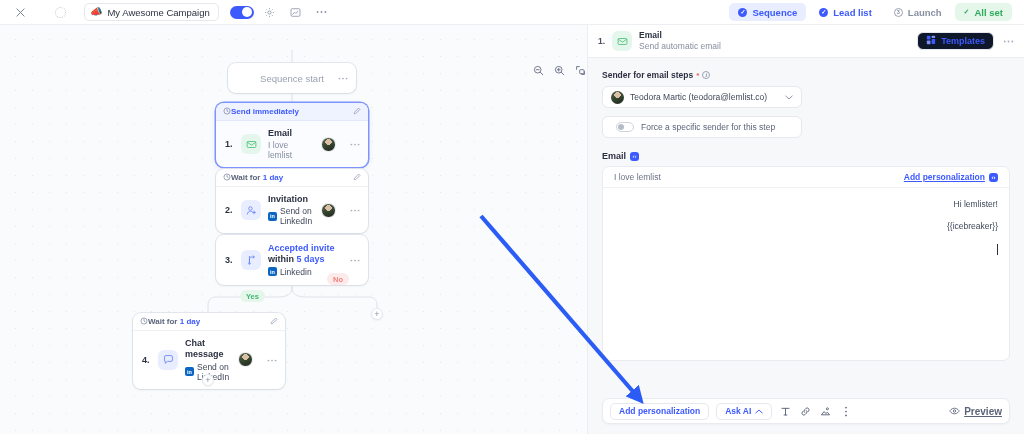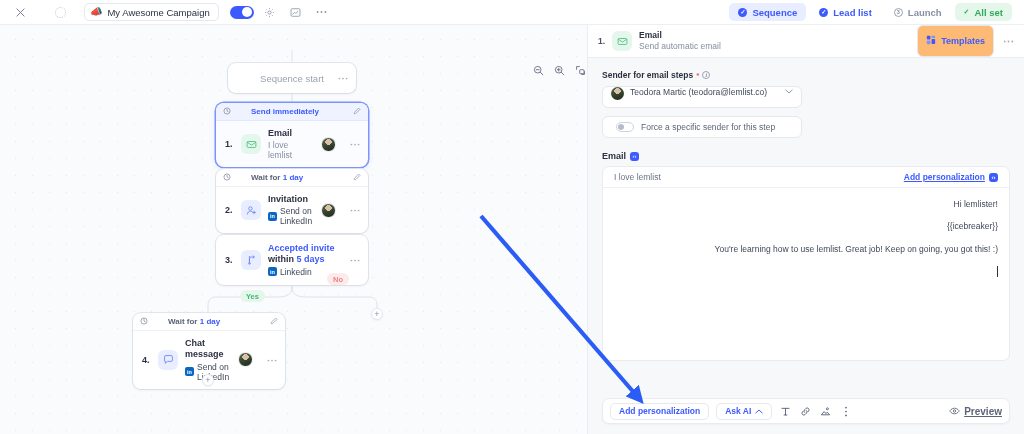--- a/index.html
+++ b/index.html
@@ -102,21 +102,21 @@
     position: absolute;
   }
   .start-label { font-size: 9.5px; color: #9aa1b1; }
   .node-dots {
     position: absolute; right: 8px; top: 50%; transform: translateY(-50%);
     color: #a5abba; font-size: 11px; letter-spacing: 0.5px; cursor: pointer; line-height: 0;
   }
 
   .node-head {
     height: 18px; display: flex; align-items: center;
-    padding: 0 7px; gap: 20px;
+    padding: 0 7px; gap: 0;
     border-bottom: 1px solid #eef0f4;
     border-radius: 8px 8px 0 0;
   }
   .node.selected .node-head { background: #eff2ff; border-bottom-color: #e2e7fb; }
   .node-head .clock { color: #8891a6; font-size: 8px; line-height: 1; }
   .head-text { font-size: 8px; color: #5c6479; font-weight: 600; white-space: nowrap; }
   .head-text .accent { color: #3d5afe; }
   .head-text.blue { color: #3d5afe; }
   .pencil { margin-left: auto; color: #98a0b3; font-size: 8px; cursor: pointer; }
 
@@ -176,40 +176,40 @@
     background: #fff; border-bottom: 1px solid #ebedf1;
     height: 33px; display: flex; align-items: center; gap: 7px; padding: 0 10px;
     flex: 0 0 33px;
   }
   .ph-num { font-size: 8.5px; color: #4a5164; font-weight: 600; }
   .ph-texts { display: flex; flex-direction: column; gap: 0px; }
   .ph-title { font-size: 8.5px; font-weight: 700; color: #2c3142; line-height: 1.3; }
   .ph-sub { font-size: 8.5px; color: #858d9f; line-height: 1.3; }
   .templates-btn {
     margin-left: auto; display: flex; align-items: center; gap: 5px;
-    border: 1px solid #e6e8ee; border-radius: 6px; background: #fdba74;
-    height: 32px; padding: 0 8px; cursor: pointer;
+    border: 1px solid #e6e8ee; border-radius: 6px; background: #0f172a;
+    height: 18px; padding: 0 8px; cursor: pointer;
     font-size: 9px; color: #3d5afe; font-weight: 600; white-space: nowrap;
   }
   .ph-dots { color: #a5abba; font-size: 11px; cursor: pointer; line-height: 0; margin-left: 2px;}
 
   .panel-scroll { flex: 1; overflow: hidden; padding: 12px 14px 0 14px; }
   .field-label {
     font-size: 8.5px; font-weight: 700; color: #2c3142;
     display: flex; align-items: center; gap: 3px; margin-bottom: 6px;
   }
   .req { color: #ef5350; font-size: 8px; }
   .info-i {
     width: 8px; height: 8px; border-radius: 50%; border: 0.8px solid #9aa2b4;
     color: #8790a3; font-size: 6px; display: inline-flex; align-items: center;
     justify-content: center; font-style: italic; font-weight: 700;
   }
   .select-box {
     width: 200px; height: 22px; background: #fff; border: 1px solid #e6e8ee;
-    border-radius: 6px; display: flex; gap: 6px;
+    border-radius: 6px; display: flex; align-items: center; gap: 6px;
     padding: 0 8px; cursor: pointer; margin-bottom: 8px;
   }
   .sel-avatar {
     width: 13px; height: 13px; border-radius: 50%; flex: 0 0 auto;
     background: radial-gradient(circle at 50% 32%, #d9c0a6 0 28%, transparent 28%),
                 linear-gradient(160deg, #5b6b4e 0%, #3a4a33 45%, #20261c 100%);
   }
   .sel-text { font-size: 8.5px; color: #3f4759; white-space: nowrap; overflow: hidden; }
   .chev { margin-left: auto; color: #8d94a5; font-size: 8px; }
   .force-box {
@@ -614,21 +614,20 @@
           <div class="subject-row">
             <span class="subject-val">I love lemlist</span>
             <span class="add-pz-link">
               <span>Add personalization</span>
               <span class="pz-dot">‹›</span>
             </span>
           </div>
           <div class="mail-body">
             <p class="mail-p">Hi lemlister!</p>
             <p class="mail-p">{{icebreaker}}</p>
-            <p class="mail-p">You're learning how to use lemlist. Great job! Keep on going, you got this! :)</p>
             <p class="mail-p"><span class="caret"></span></p>
           </div>
         </div>
       </div>
 
       <div class="panel-footer">
         <span class="pf-btn">
           <span>Add personalization</span>
         </span>
         <span class="pf-btn">

